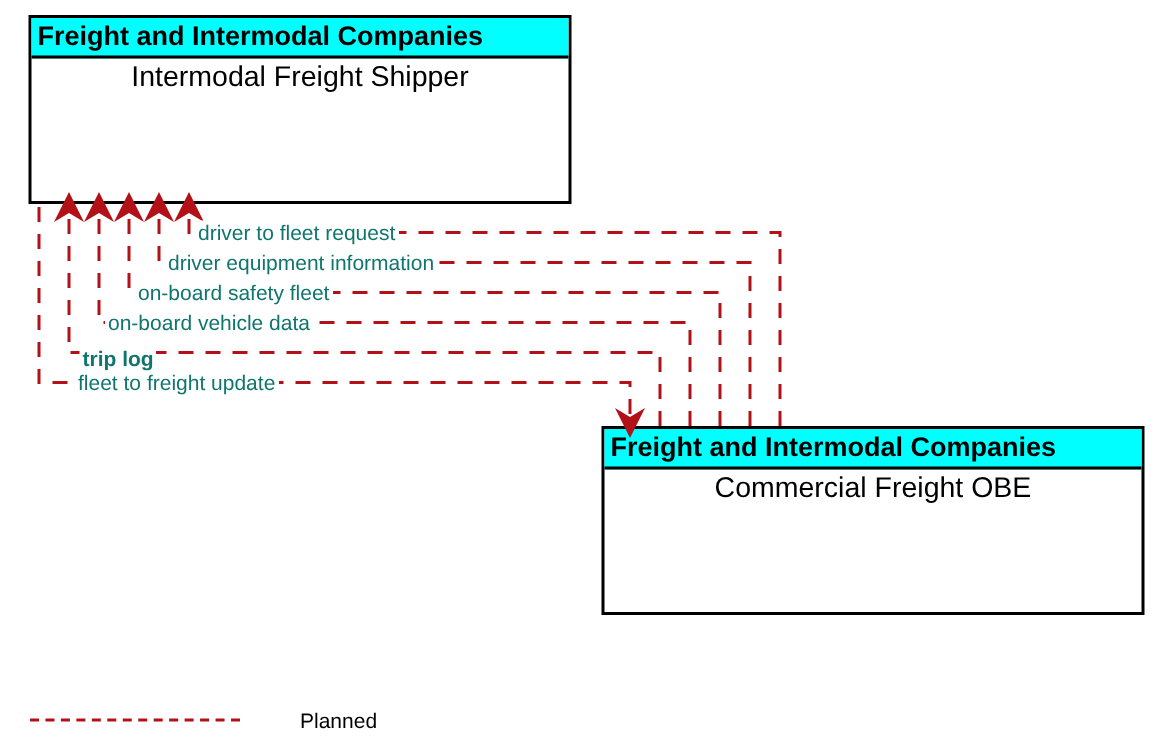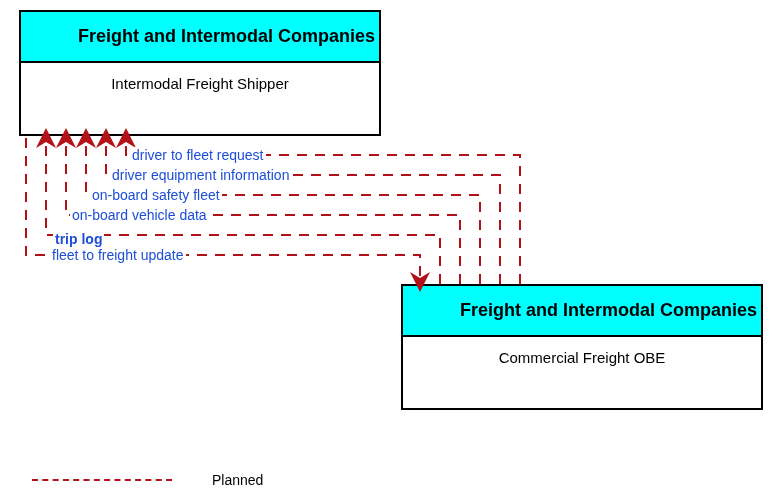--- a/index.html
+++ b/index.html
@@ -12,50 +12,50 @@
     background: #fff;
   }
   .entity-box {
     position: absolute;
     border: 2px solid #000;
     background: #fff;
     box-sizing: border-box;
   }
   .entity-header {
     background: #00ffff;
-    text-align: right;
+    text-align: left;
     font-weight: bold;
     font-size: 18px;
-    padding: 14px 4px;
+    padding: 2px 4px;
     border-bottom: 2px solid #000;
   }
   .entity-body {
     text-align: center;
-    font-size: 15px;
-    padding-top: 12px;
+    font-size: 19px;
+    padding-top: 2px;
   }
   .flow-label {
     position: absolute;
-    color: #1d4ed8;
+    color: #0f766e;
     font-size: 14px;
     background: #fff;
     padding: 0 2px;
     white-space: nowrap;
   }
   svg {
     position: absolute;
     top: 0;
     left: 0;
     width: 782px;
     height: 503px;
     pointer-events: none;
   }
   .legend {
     position: absolute;
-    left: 32px;
+    left: 20px;
     bottom: 15px;
     display: flex;
     align-items: center;
     gap: 40px;
   }
   .legend-line {
     width: 140px;
     height: 0;
     border-top: 2px dashed #b11117;
   }

